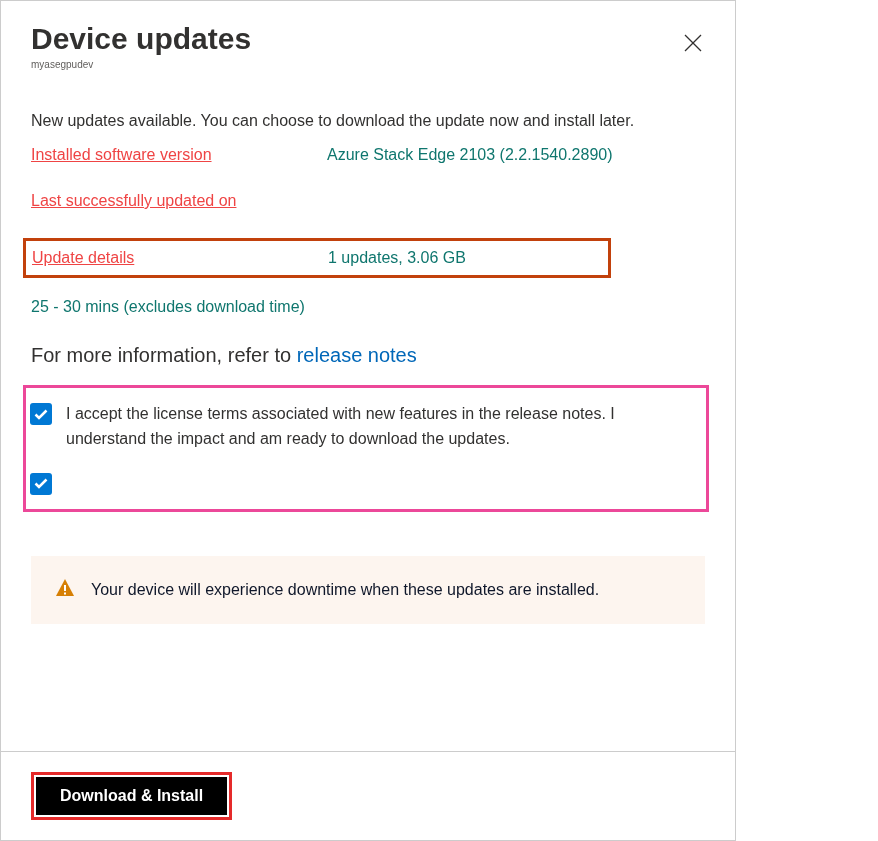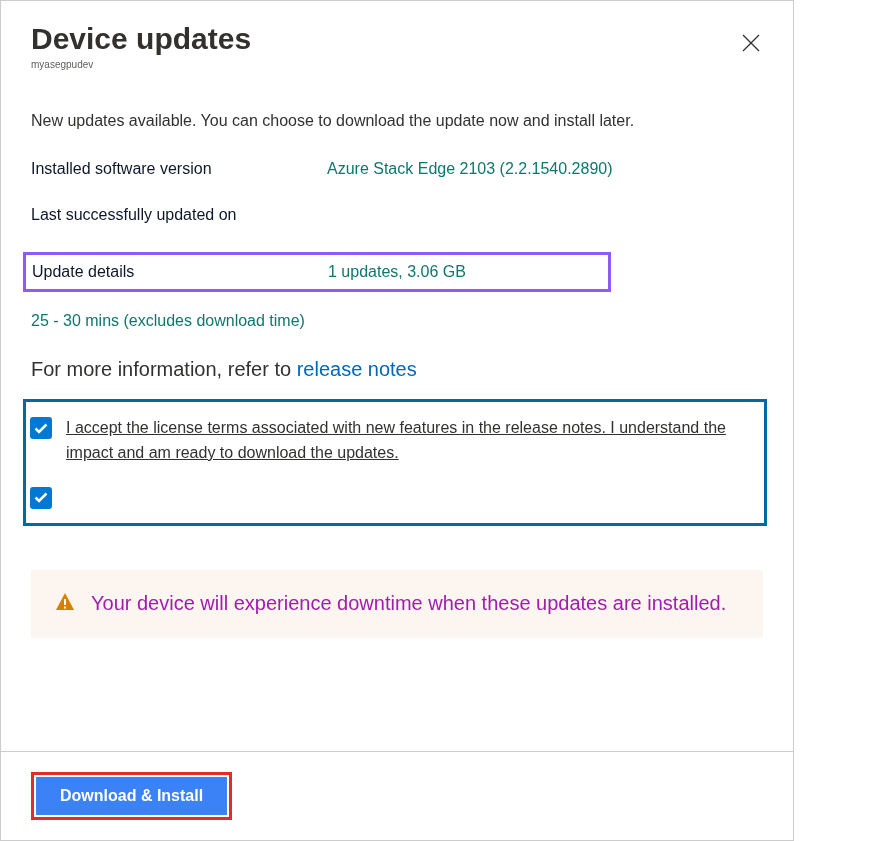--- a/index.html
+++ b/index.html
@@ -4,21 +4,21 @@
   <style>
     * { box-sizing: border-box; margin: 0; padding: 0; }
     body {
       font-family: "Segoe UI", -apple-system, BlinkMacSystemFont, sans-serif;
       background: #fff;
       color: #323130;
       width: 878px;
       height: 841px;
     }
     .panel {
-      width: 794px;
+      width: 736px;
       height: 841px;
       border: 1px solid #ccc;
       position: relative;
       display: flex;
       flex-direction: column;
     }
     .header {
       padding: 20px 30px 8px 30px;
       position: relative;
     }
@@ -46,59 +46,59 @@
     }
     .close-btn svg { stroke: #323130; stroke-width: 1.2; }
     .content {
       padding: 34px 30px 20px 30px;
       flex: 1;
       overflow: hidden;
     }
     .intro-text {
       font-size: 16px;
       color: #323130;
-      margin-bottom: 30px;
+      margin-bottom: 16px;
     }
     .info-row {
       display: flex;
       align-items: baseline;
       margin-bottom: 28px;
       font-size: 16px;
     }
     .info-label {
       width: 296px;
-      color: #0f172a;
+      color: #ef4444;
+      text-decoration: underline;
     }
     .info-value {
       color: #0f766e;
       flex: 1;
     }
     .highlight-row {
-      border: 3px solid #8b5cf6;
+      border: 3px solid #c2410c;
       padding: 8px 6px;
       margin-left: -8px;
       margin-bottom: 20px;
       width: 588px;
     }
     .highlight-row .info-row { margin-bottom: 0; }
     .more-info {
       font-size: 20px;
       margin-top: 4px;
       margin-bottom: 18px;
     }
     .link {
       color: #0067b8;
       cursor: pointer;
     }
     .checkbox-block {
-      border: 3px solid #0369a1;
+      border: 3px solid #ec4899;
       padding: 14px 26px 10px 4px;
       margin-left: -8px;
       margin-right: -4px;
-      text-decoration: underline;
     }
     .checkbox-row {
       display: flex;
       align-items: flex-start;
       gap: 14px;
       margin-bottom: 20px;
     }
     .checkbox-row:last-child { margin-bottom: 4px; }
     .checkbox {
       width: 22px;
@@ -121,34 +121,34 @@
     .warning-box {
       background: #fdf5ef;
       padding: 22px 24px;
       margin-top: 44px;
       display: flex;
       align-items: center;
       gap: 16px;
     }
     .warning-icon svg { fill: #d67f04; }
     .warning-text {
-      font-size: 20px;
-      color: #a21caf;
+      font-size: 16px;
+      color: #0f172a;
     }
     .footer {
       border-top: 1px solid #ccc;
       padding: 20px 30px;
     }
     .primary-btn-wrap {
       display: inline-block;
       border: 3px solid #e52a2a;
       padding: 2px;
     }
     .primary-btn {
-      background: #3b82f6;
+      background: #000000;
       color: #fff;
       border: none;
       font-size: 16px;
       font-weight: 600;
       padding: 10px 24px;
       cursor: pointer;
       font-family: inherit;
     }
   </style>
 </head>

